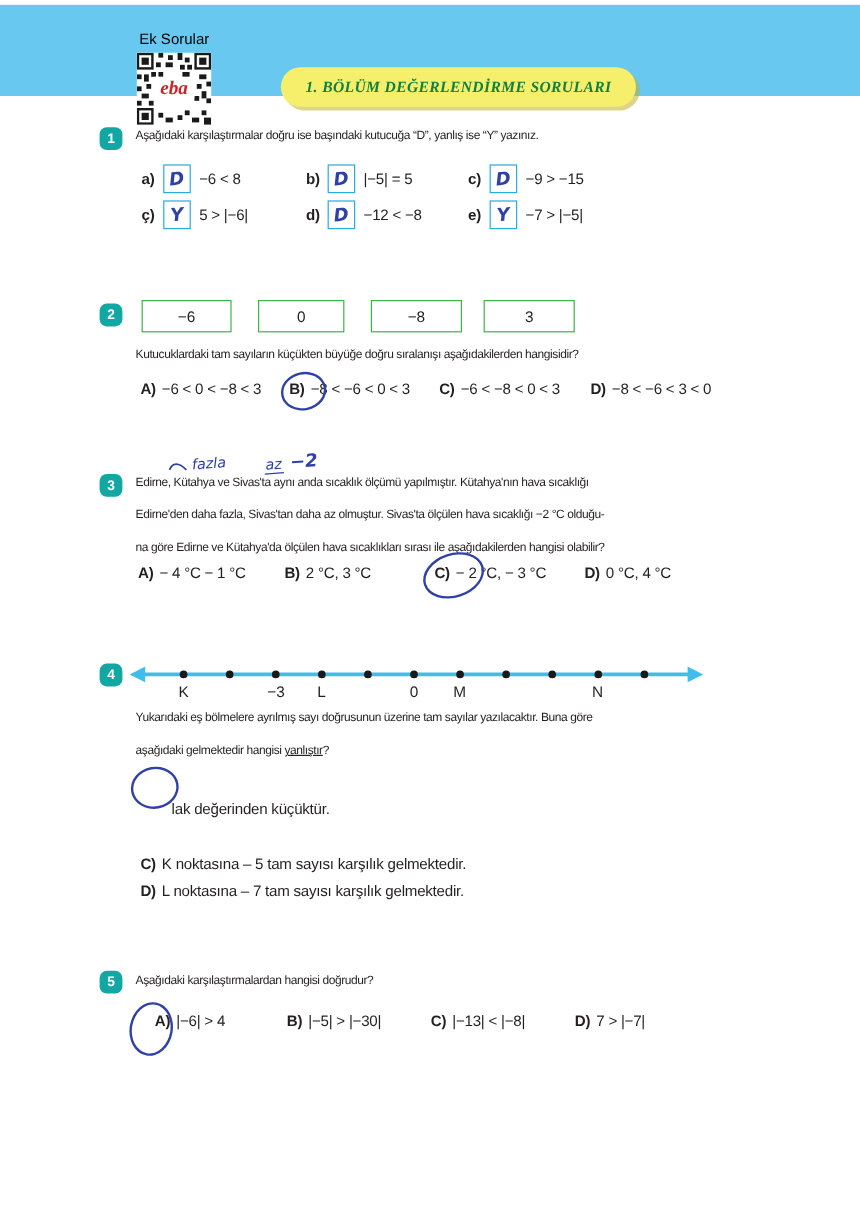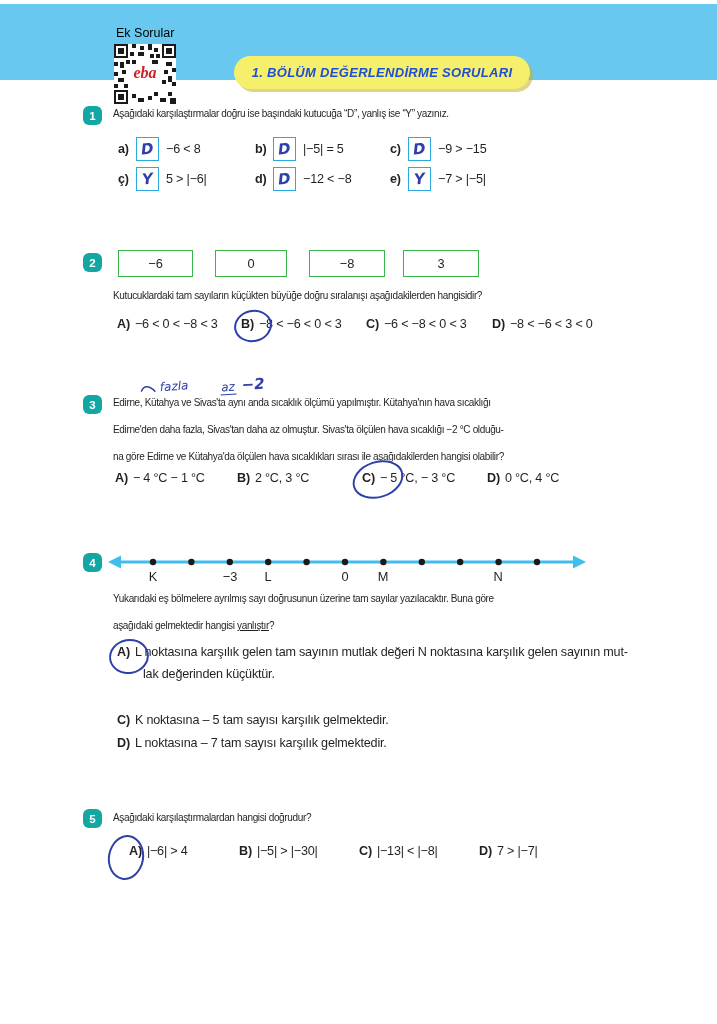--- a/index.html
+++ b/index.html
@@ -9,21 +9,21 @@
   }
   
   .top-band { position:absolute; left:0; top:4px; width:717px; height:76px; background:#68c8f0; }
   .ek-label { position:absolute; left:116px; top:26px; font-size:12.5px; color:#000; white-space:nowrap; }
   .qr { position:absolute; left:114px; top:44px; width:62px; height:60px; background:#fff; }
   .banner {
     position:absolute; left:234px; top:56px; width:296px; height:33px;
     background:#f6ef6c; border-radius:17px; box-shadow:3px 3px 0 rgba(196,176,44,.55);
     display:flex; align-items:center; justify-content:center;
   }
-  .banner-text { font-weight:bold; font-style:italic; font-size:13px; letter-spacing:.3px; color:#1d4ed8; white-space:nowrap; }
+  .banner-text { font-weight:bold; font-style:italic; font-size:13px; letter-spacing:.3px; color:#15803d; white-space:nowrap;font-family:Liberation Serif, serif; }
   
   .badge {
     position:absolute; width:19px; height:19px; background:#12a7a3; border-radius:6px;
     color:#fff; font-weight:bold; font-size:11.5px; display:flex; align-items:center; justify-content:center;
   }
   
   .qline { position:absolute; font-size:10px; letter-spacing:-0.35px; white-space:nowrap; }
   .opt { position:absolute; font-size:12.6px; letter-spacing:-0.2px; white-space:nowrap; }
   .opt b { margin-right:5px; }
   .uline { text-decoration:underline; }
@@ -224,21 +224,21 @@
   <div class="qline" style="left:113px;top:424px">Edirne'den daha fazla, Sivas'tan daha az olmuştur. Sivas'ta ölçülen hava sıcaklığı −2 °C olduğu-</div>
   <div class="qline" style="left:113px;top:451px">na göre Edirne ve Kütahya'da ölçülen hava sıcaklıkları sırası ile aşağıdakilerden hangisi olabilir?</div>
 
   <div class="opt" style="left:115px;top:471px">
     <b>A)</b><span>− 4 °C − 1 °C</span>
   </div>
   <div class="opt" style="left:237px;top:471px">
     <b>B)</b><span>2 °C, 3 °C</span>
   </div>
   <div class="opt" style="left:362px;top:471px">
-    <b>C)</b><span>− 5 °C, − 3 °C</span>
+    <b>C)</b><span>− 2 °C, − 3 °C</span>
   </div>
   <div class="opt" style="left:487px;top:471px">
     <b>D)</b><span>0 °C, 4 °C</span>
   </div>
   <div class="pen-circle" style="left:352px;top:461px;width:48px;height:33px;transform:rotate(-18deg)"></div>
 
   <div class="badge" style="left:83px;top:553px">
     <span>4</span>
   </div>
 
@@ -265,23 +265,20 @@
   <span class="nl-label" style="left:268px">L</span>
   <span class="nl-label" style="left:345px">0</span>
   <span class="nl-label" style="left:383px">M</span>
   <span class="nl-label" style="left:498px">N</span>
 
   <div class="qline" style="left:113px;top:593px">Yukarıdaki eş bölmelere ayrılmış sayı doğrusunun üzerine tam sayılar yazılacaktır. Buna göre</div>
   <div class="qline" style="left:113px;top:620px">
     <span>aşağıdaki gelmektedir hangisi </span><span class="uline">yanlıştır</span><span>?</span>
   </div>
 
-  <div class="opt" style="left:117px;top:645px">
-    <b>A)</b><span>L noktasına karşılık gelen tam sayının mutlak değeri N noktasına karşılık gelen sayının mut-</span>
-  </div>
   <div class="opt" style="left:143px;top:667px">
     <span>lak değerinden küçüktür.</span>
   </div>
   <div class="opt" style="left:117px;top:713px">
     <b>C)</b><span>K noktasına – 5 tam sayısı karşılık gelmektedir.</span>
   </div>
   <div class="opt" style="left:117px;top:736px">
     <b>D)</b><span>L noktasına – 7 tam sayısı karşılık gelmektedir.</span>
   </div>
   <div class="pen-circle" style="left:109px;top:639px;width:36px;height:31px;transform:rotate(-10deg)"></div>

